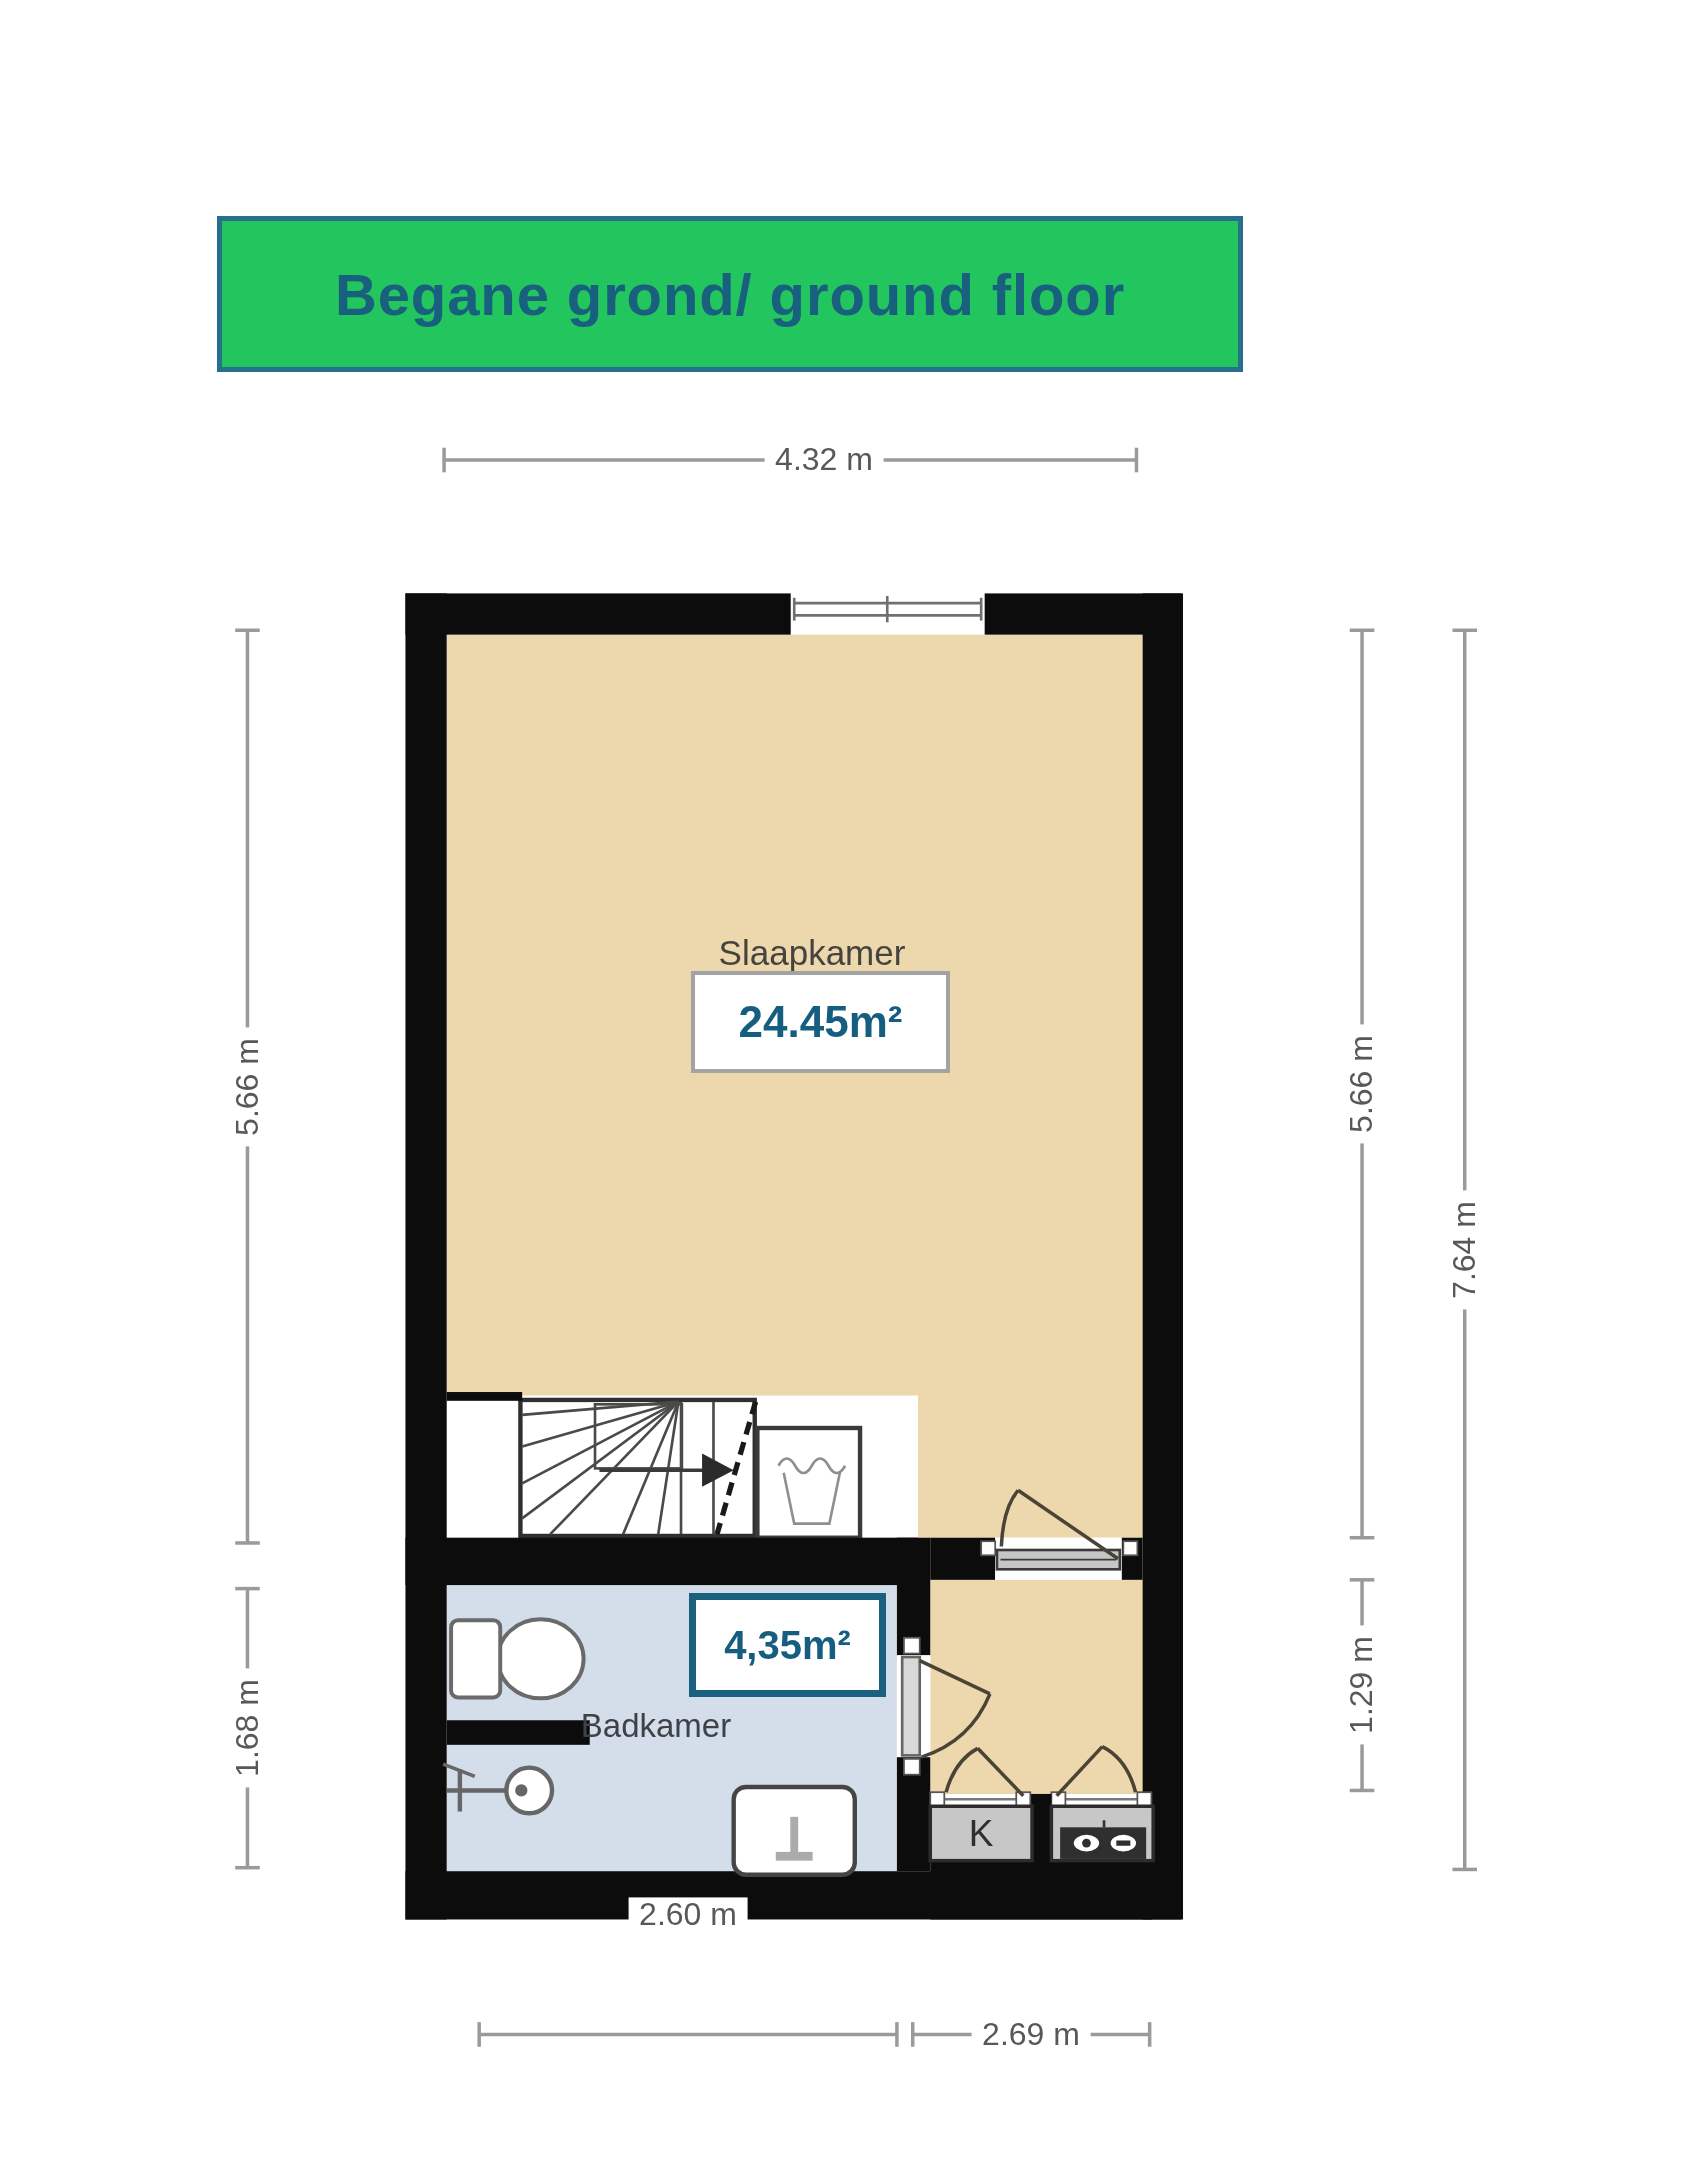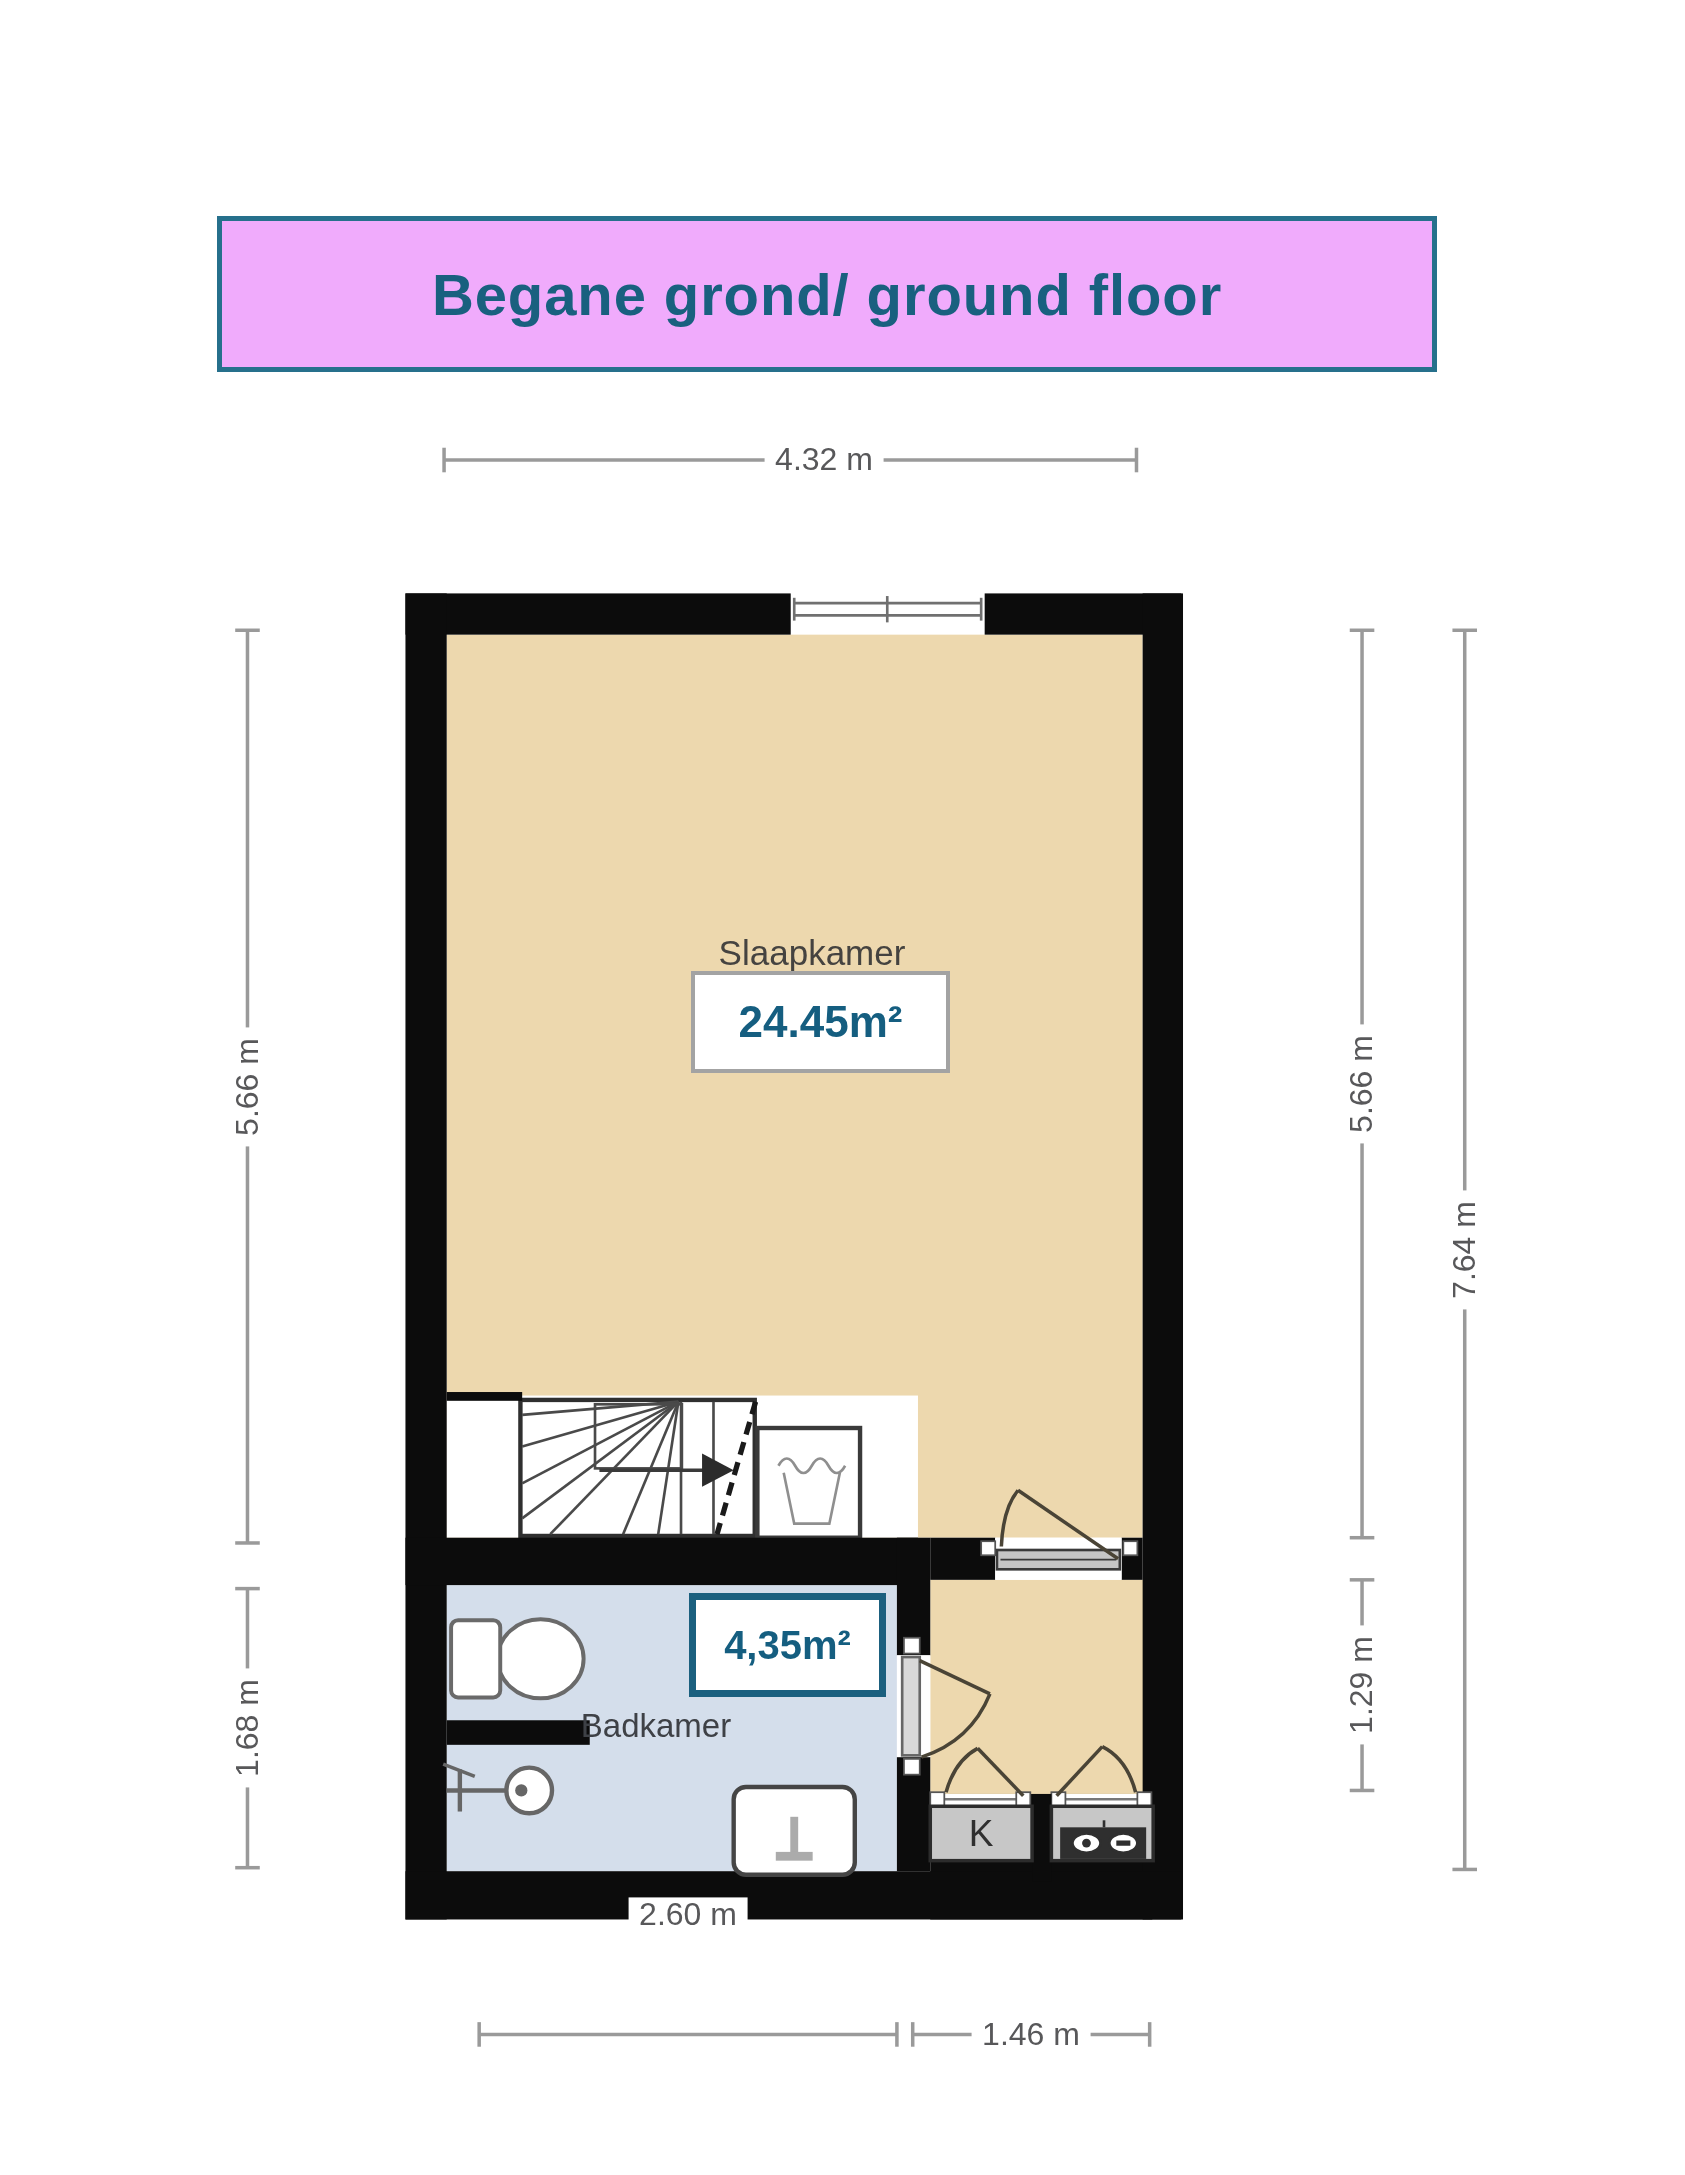--- a/index.html
+++ b/index.html
@@ -3,22 +3,22 @@
 <meta charset="utf-8">
 <style>
   html,body{margin:0;padding:0;background:#ffffff;}
   .stage{
     position:relative;width:1685px;height:2175px;background:#ffffff;overflow:hidden;
     font-family:"Liberation Sans",sans-serif;
   }
   .abs{position:absolute;}
   
   .title-box{
-    left:217px;top:216px;width:1220px;height:156px;
-    border:5.3px solid #26708c;background:#f0abfc;
+    left:217px;top:216px;width:1026px;height:156px;
+    border:5.3px solid #26708c;background:#22c55e;
     display:flex;align-items:center;justify-content:center;box-sizing:border-box;
   }
   .title-text{
     font-size:58px;font-weight:bold;color:#19607f;letter-spacing:0.9px;white-space:nowrap;
   }
   
   .dim{
     transform:translate(-50%,-50%);
     font-size:32px;color:#58585a;background:#ffffff;padding:0 10.5px;white-space:nowrap;
     line-height:1.1;
@@ -206,21 +206,21 @@
       <line x1="1655" y1="2130" x2="1683" y2="2130"></line>
     </g>
   </svg>
 
   <div class="abs title-box">
     <span class="title-text">Begane grond/ ground floor</span>
   </div>
 
   <div class="abs dim" style="left:824px;top:460px;">4.32 m</div>
   <div class="abs dim" style="left:688px;top:1915px;">2.60 m</div>
-  <div class="abs dim" style="left:1031px;top:2035px;">1.46 m</div>
+  <div class="abs dim" style="left:1031px;top:2035px;">2.69 m</div>
   <div class="abs dim vert" style="left:248px;top:1087px;">5.66 m</div>
   <div class="abs dim vert" style="left:248px;top:1728px;">1.68 m</div>
   <div class="abs dim vert" style="left:1362px;top:1084px;">5.66 m</div>
   <div class="abs dim vert" style="left:1362px;top:1685px;">1.29 m</div>
   <div class="abs dim vert" style="left:1465px;top:1250px;">7.64 m</div>
 
   <div class="abs room-label label-slaapkamer" style="left:812px;top:953px;">Slaapkamer</div>
   <div class="abs room-label label-badkamer" style="left:656px;top:1726px;">Badkamer</div>
   <div class="abs room-label label-k" style="left:981px;top:1834px;">K</div>
 

